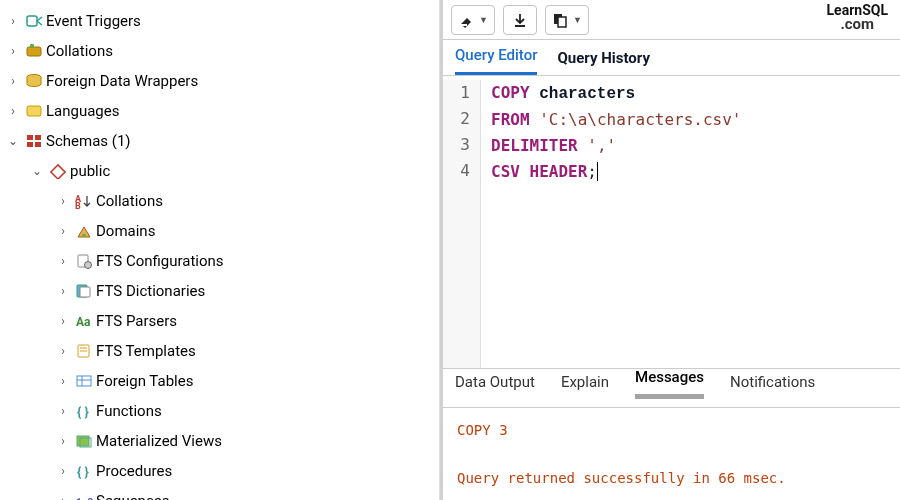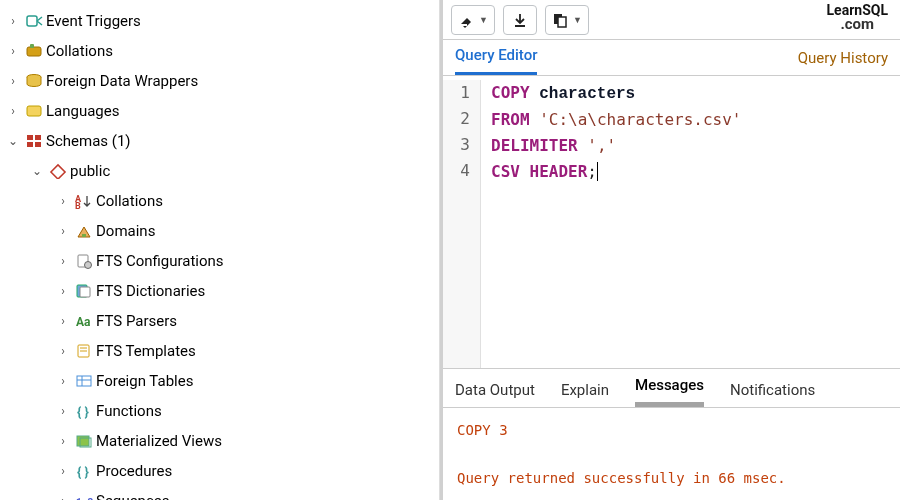--- a/index.html
+++ b/index.html
@@ -85,26 +85,26 @@
     color: #111;
   }
   .brand sub { display:block; font-size:15px; font-weight:700; text-align:center; margin-top:-3px; color:#333; }
   .tabs {
     display: flex;
     gap: 20px;
     padding: 0 12px;
     border-bottom: 1px solid #ccc;
     height: 36px;
     align-items: flex-end;
-    justify-content: space-between;
   }
   .tab {
     padding-bottom: 8px;
     font-size: 15px;
-    color: #a16207;
+    color: #0f172a;
+    font-weight: bold;
   }
   .tab.active {
     color: #1f6fd0;
     border-bottom: 3px solid #1f6fd0;
     font-weight: 500;
   }
   .editor {
     flex: 1;
     display: flex;
     background: #fff;
@@ -123,21 +123,21 @@
     border-right: 1px solid #e0e0e0;
   }
   .code { padding-left: 10px; }
   .kw { color: #9a1d7a; font-weight: 600; }
   .id { color: #0f172a; font-weight: 600; font-family: Liberation Mono, monospace; }
   .str { color: #8a3a2c; }
   .cursor { border-right: 1px solid #000; }
   .output-tabs {
     display: flex;
     gap: 26px;
-    padding: 0 12px;
+    padding: 8px 12px;
     border-top: 1px solid #ccc;
     border-bottom: 1px solid #ccc;
     height: 40px;
     align-items: flex-end;
     font-size: 15px;
   }
   .otab { padding-bottom: 8px; color: #333; }
   .otab.active {
     color: #000000;
     border-bottom: 5px solid #a3a3a3;

